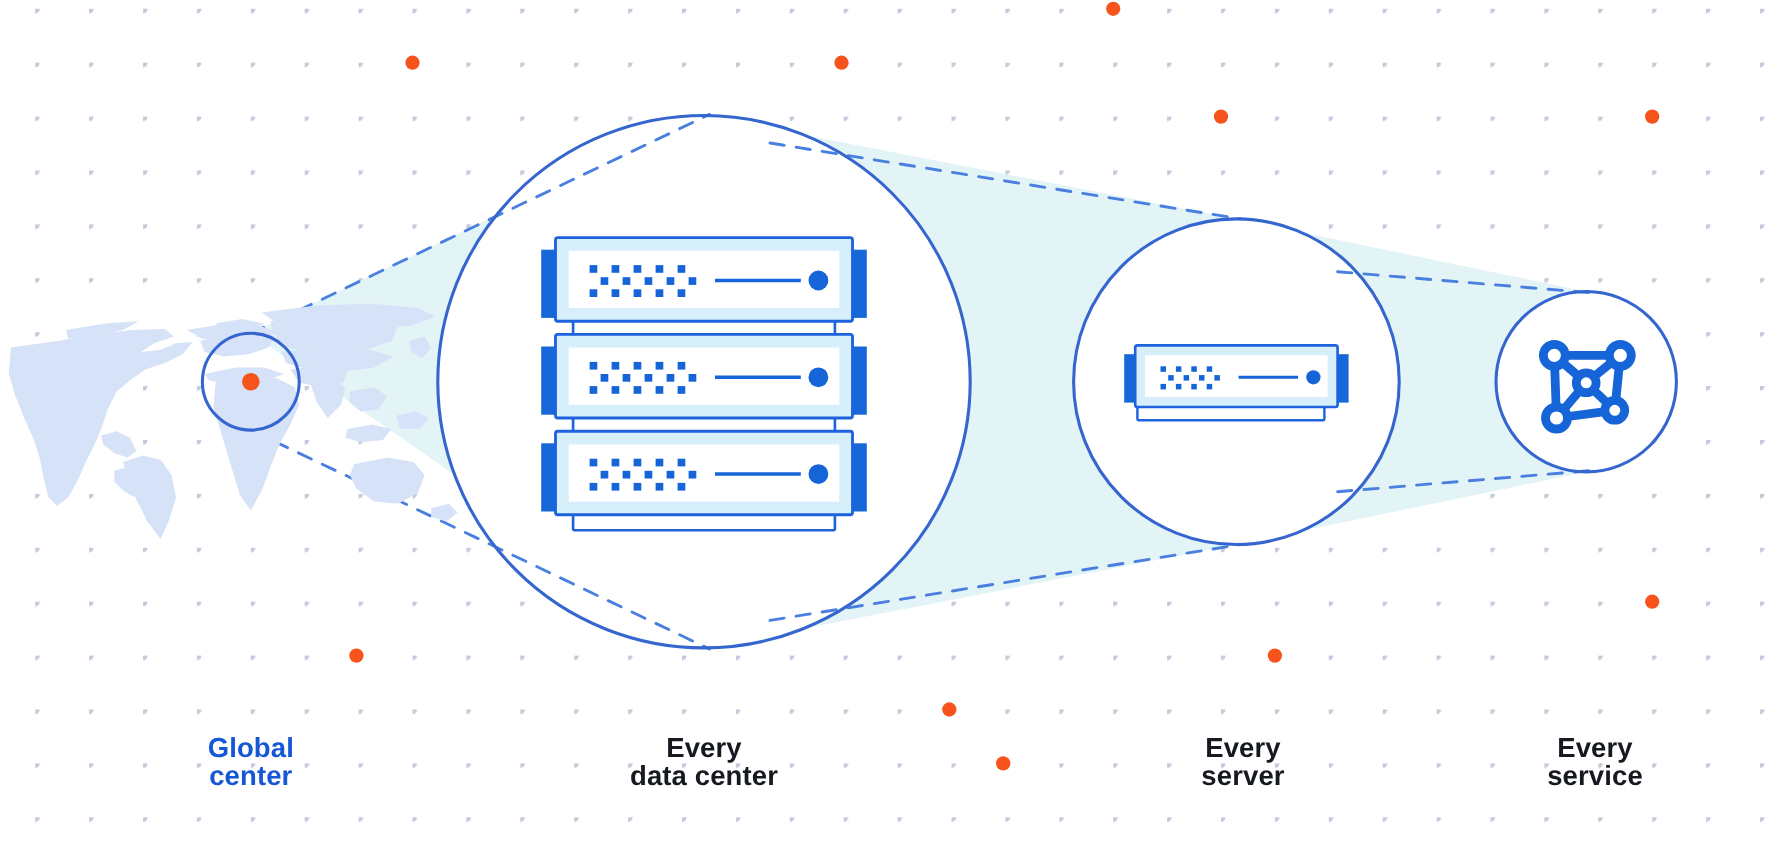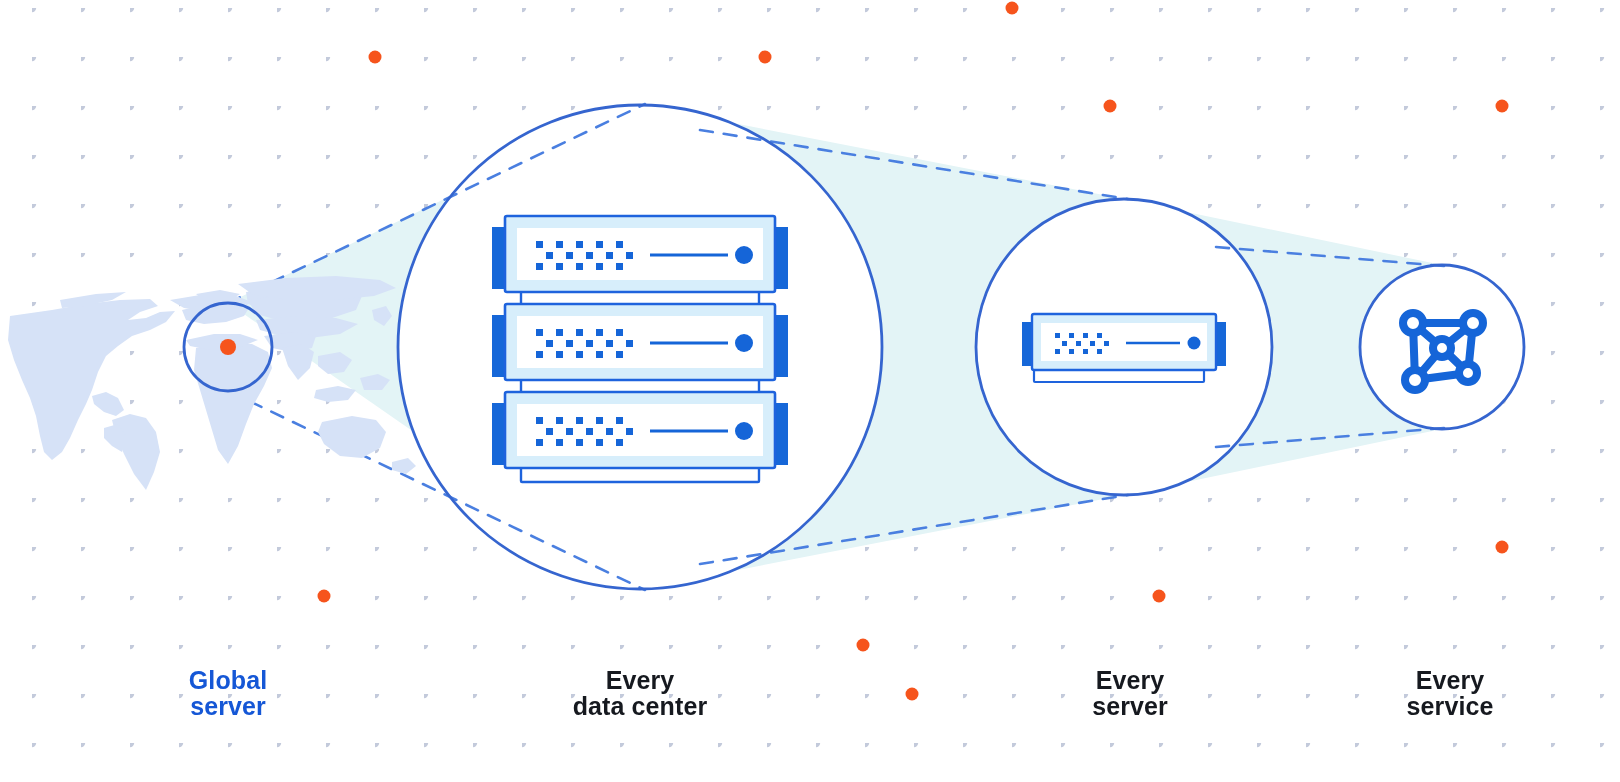--- a/index.html
+++ b/index.html
@@ -276,21 +276,21 @@
         <circle cx="324" cy="596" r="6.5"></circle>
         <circle cx="1159" cy="596" r="6.5"></circle>
         <circle cx="863" cy="645" r="6.5"></circle>
         <circle cx="912" cy="694" r="6.5"></circle>
       </g>
 
     </g>
   </svg>
 
   <div class="label" id="label-global">Global
-server</div>
+center</div>
 
   <div class="label" id="label-dc">Every
 data center</div>
 
   <div class="label" id="label-server">Every
 server</div>
 
   <div class="label" id="label-service">Every
 service</div>
 

